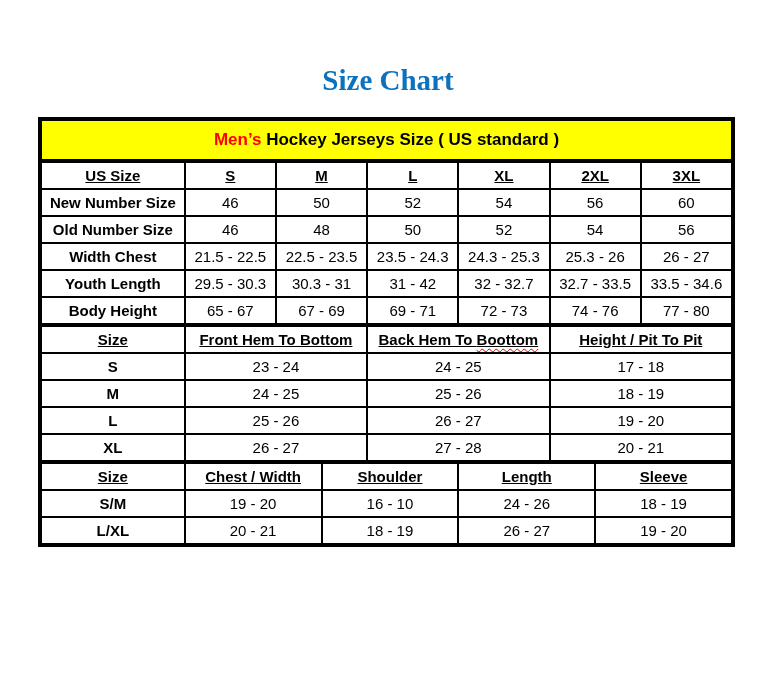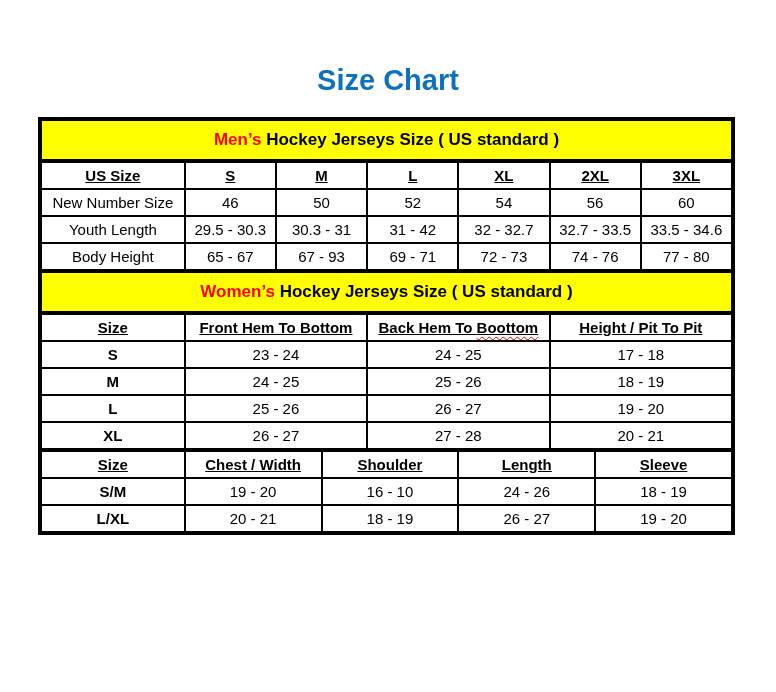--- a/index.html
+++ b/index.html
@@ -12,42 +12,42 @@
   *{box-sizing:border-box;}
   html,body{margin:0;padding:0;}
   body{
     width:776px;height:692px;background:#ffffff;
     font-family:"Liberation Sans", sans-serif;color:#000;
     overflow:hidden;
   }
   .page-title{
     margin:0;padding-top:64px;width:776px;
     text-align:center;color:var(--title-blue);
-    font-size:29px;font-weight:bold;letter-spacing:0px;
+    font-size:29px;font-weight:bold;letter-spacing:0px;font-family:Liberation Serif, serif;
   }
   .chart-wrap{
     margin:20px 11px 0 38px;width:697px;
     border:2px solid var(--line-black);
   }
   .band{
     background:var(--band-yellow);
     border:2px solid var(--line-black);
     text-align:center;font-weight:bold;font-size:17px;
     padding:9px 0;
   }
   .band .red{color:var(--accent-red);}
   table{border-collapse:collapse;width:100%;table-layout:fixed;}
   td,th{
     border:2px solid var(--line-black);
     text-align:center;vertical-align:middle;
     font-size:15px;font-weight:normal;
     padding:4px 2px;height:20px;white-space:nowrap;
   }
   th{font-weight:bold;text-decoration:underline;}
-  td.row-label{font-weight:normal;}
+  td.row-label{font-weight:bold;}
   td.row-label-bold{font-weight:bold;}
   
   .men-table col.c0{width:20.8%;}
   .women-table col.c0{width:20.8%;}
   .women-table col.cw{width:26.4%;}
   .youth-table col.c0{width:20.8%;}
   .youth-table col.cy{width:19.8%;}
   .misspelled{
     text-decoration:underline wavy var(--squiggle-red);
     text-decoration-thickness:1px;
@@ -87,43 +87,58 @@
     <tr>
       <td class="row-label">New Number Size</td>
       <td>46</td>
       <td>50</td>
       <td>52</td>
       <td>54</td>
       <td>56</td>
       <td>60</td>
     </tr>
     <tr>
+      <td class="row-label">Old Number Size</td>
+      <td>46</td>
+      <td>48</td>
+      <td>50</td>
+      <td>52</td>
+      <td>54</td>
+      <td>56</td>
+    </tr>
+    <tr>
+      <td class="row-label">Width Chest</td>
+      <td>21.5 - 22.5</td>
+      <td>22.5 - 23.5</td>
+      <td>23.5 - 24.3</td>
+      <td>24.3 - 25.3</td>
+      <td>25.3 - 26</td>
+      <td>26 - 27</td>
+    </tr>
+    <tr>
       <td class="row-label">Youth Length</td>
       <td>29.5 - 30.3</td>
       <td>30.3 - 31</td>
       <td>31 - 42</td>
       <td>32 - 32.7</td>
       <td>32.7 - 33.5</td>
       <td>33.5 - 34.6</td>
     </tr>
     <tr>
       <td class="row-label">Body Height</td>
       <td>65 - 67</td>
-      <td>67 - 93</td>
+      <td>67 - 69</td>
       <td>69 - 71</td>
       <td>72 - 73</td>
       <td>74 - 76</td>
       <td>77 - 80</td>
     </tr>
   </tbody>
     </table>
 
-  <div class="band">
-    <span class="red">Women’s</span><span> Hockey Jerseys Size ( US standard )</span>
-  </div>
   <table class="women-table">
     <colgroup>
       <col class="c0">
         <col class="cw">
         <col class="cw">
         <col class="cw">
     </colgroup>
     <tbody>
         <tr>
       <th>Size</th>

